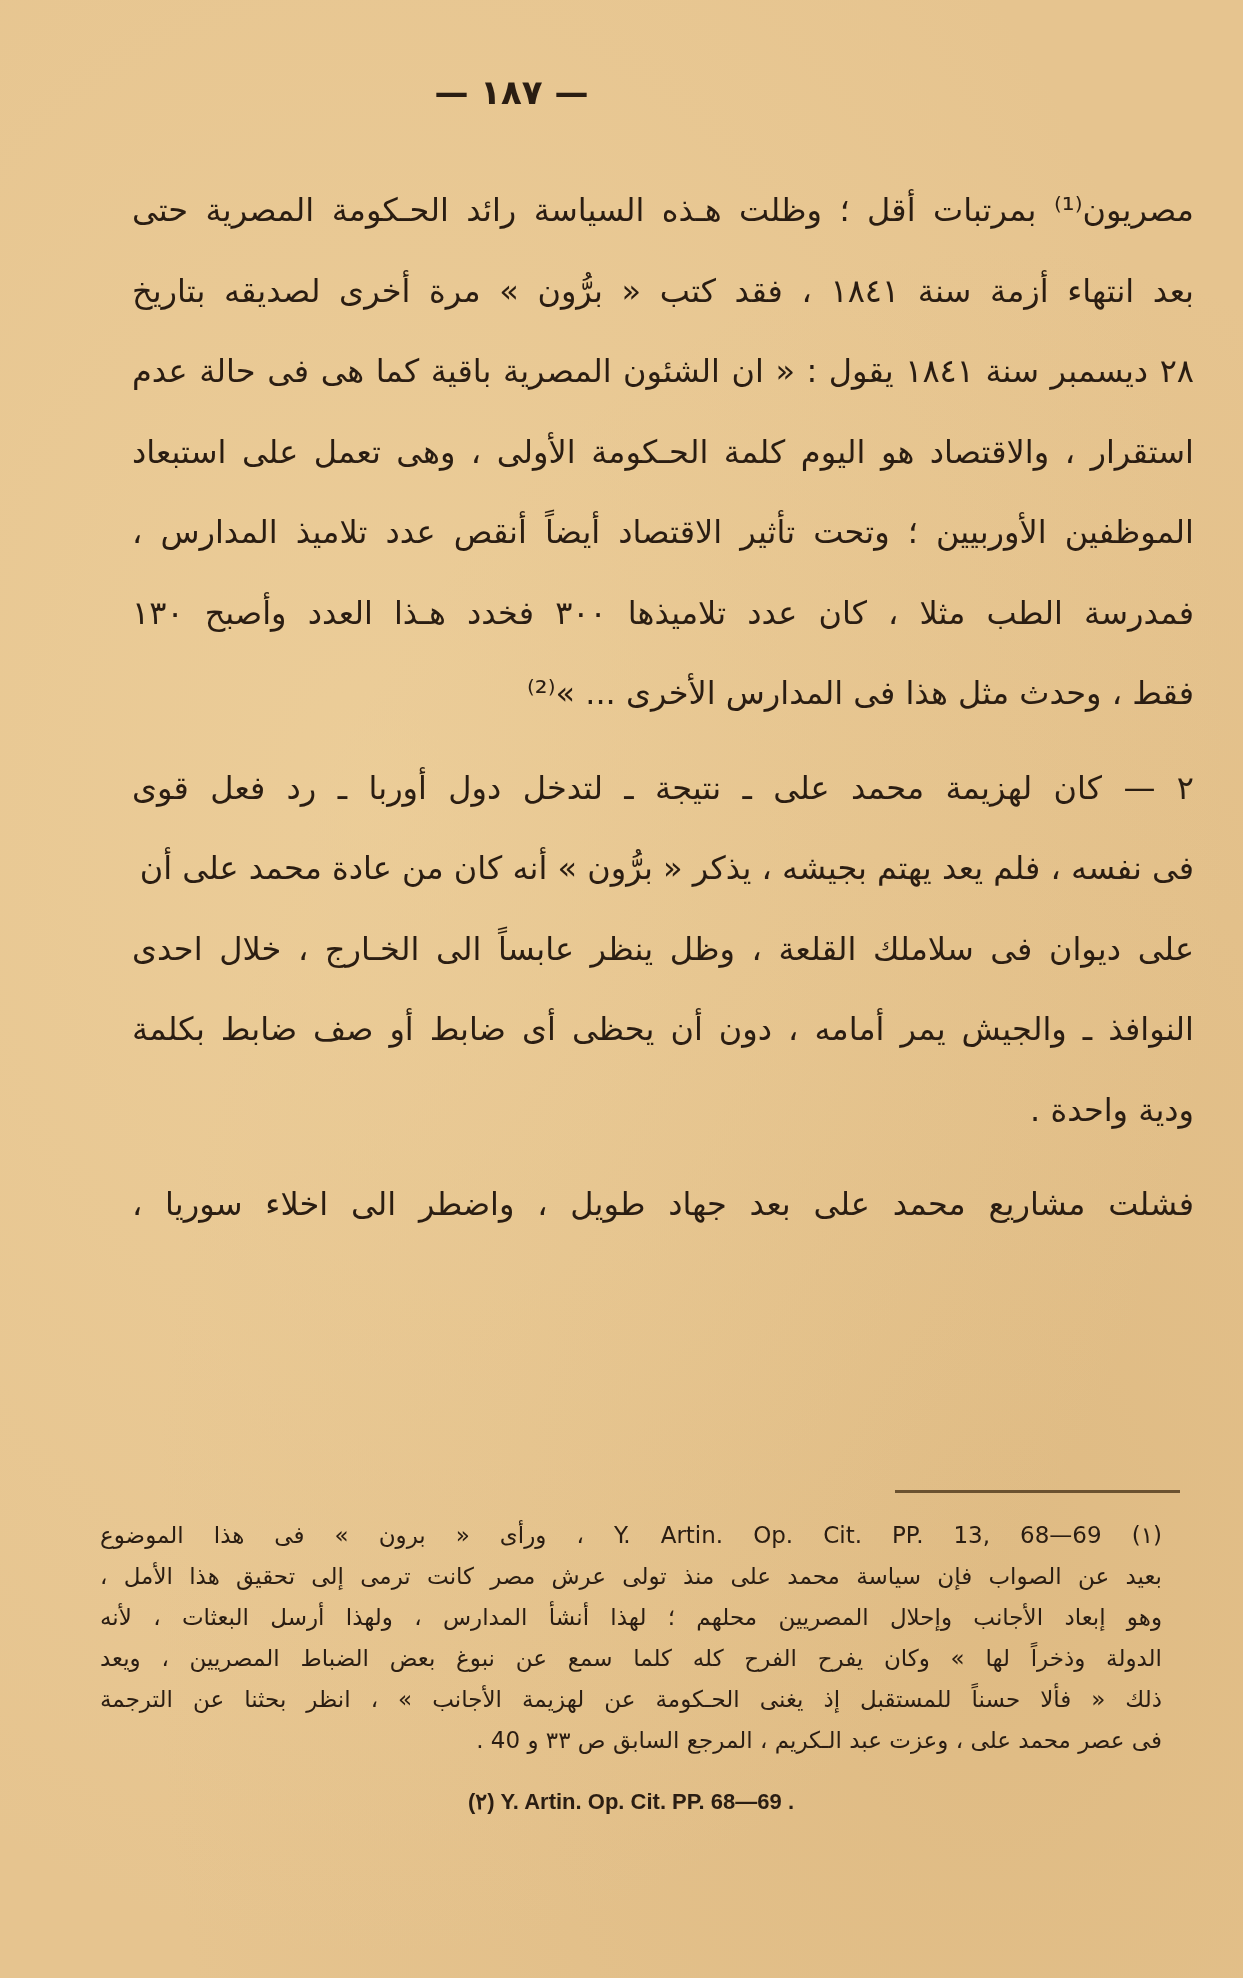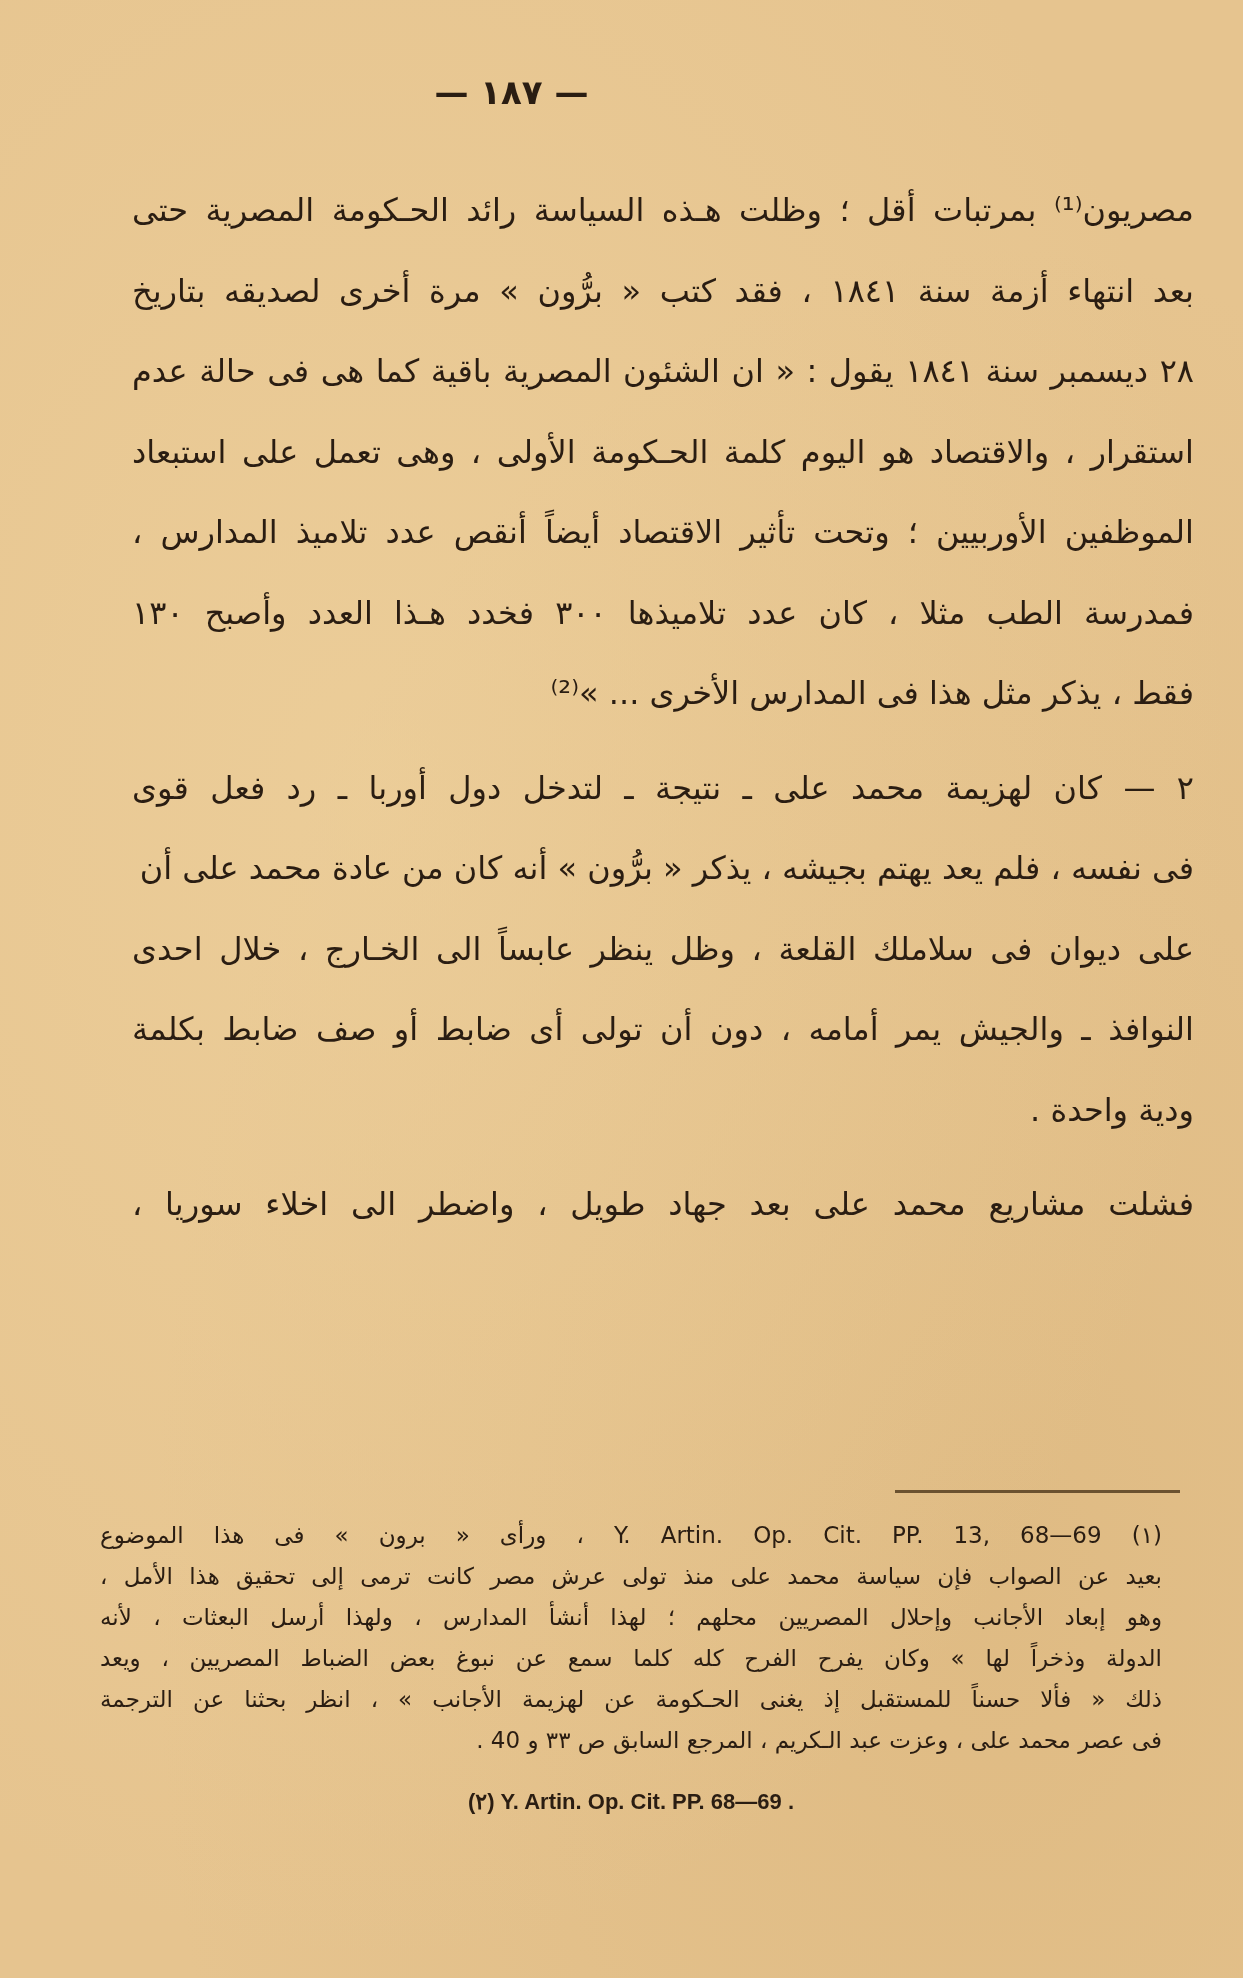--- a/index.html
+++ b/index.html
@@ -49,28 +49,28 @@
   <div class="page-number">— ١٨٧ —</div>
 
   <div class="body-text">
     <div>
       <span class="line">مصريون⁽¹⁾ بمرتبات أقل ؛ وظلت هـذه السياسة رائد الحـكومة المصرية حتى</span>
       <span class="line">بعد انتهاء أزمة سنة ١٨٤١ ، فقد كتب « برُّون » مرة أخرى لصديقه بتاريخ</span>
       <span class="line">٢٨ ديسمبر سنة ١٨٤١ يقول : « ان الشئون المصرية باقية كما هى فى حالة عدم</span>
       <span class="line">استقرار ، والاقتصاد هو اليوم كلمة الحـكومة الأولى ، وهى تعمل على استبعاد</span>
       <span class="line">الموظفين الأوربيين ؛ وتحت تأثير الاقتصاد أيضاً أنقص عدد تلاميذ المدارس ،</span>
       <span class="line">فمدرسة الطب مثلا ، كان عدد تلاميذها ٣٠٠ فخدد هـذا العدد وأصبح ١٣٠</span>
-      <span class="line last">فقط ، يذكر مثل هذا فى المدارس الأخرى ... »⁽²⁾</span>
+      <span class="line last">فقط ، وحدث مثل هذا فى المدارس الأخرى ... »⁽²⁾</span>
     </div>
     <div class="para-gap"></div>
     <div>
       <span class="line">٢ — كان لهزيمة محمد على ـ نتيجة ـ لتدخل دول أوربا ـ رد فعل قوى</span>
       <span class="line">فى نفسه ، فلم يعد يهتم بجيشه ، يذكر « برُّون » أنه كان من عادة محمد على أن يُلقى</span>
       <span class="line">على ديوان فى سلاملك القلعة ، وظل ينظر عابساً الى الخـارج ، خلال احدى</span>
-      <span class="line">النوافذ ـ والجيش يمر أمامه ، دون أن تولى أى ضابط أو صف ضابط بكلمة</span>
+      <span class="line">النوافذ ـ والجيش يمر أمامه ، دون أن يحظى أى ضابط أو صف ضابط بكلمة</span>
       <span class="line last">ودية واحدة .</span>
     </div>
     <div class="para-gap"></div>
     <div>
       <span class="line">فشلت مشاريع محمد على بعد جهاد طويل ، واضطر الى اخلاء سوريا ،</span>
     </div>
   </div>
 
   <div class="divider"></div>
 

